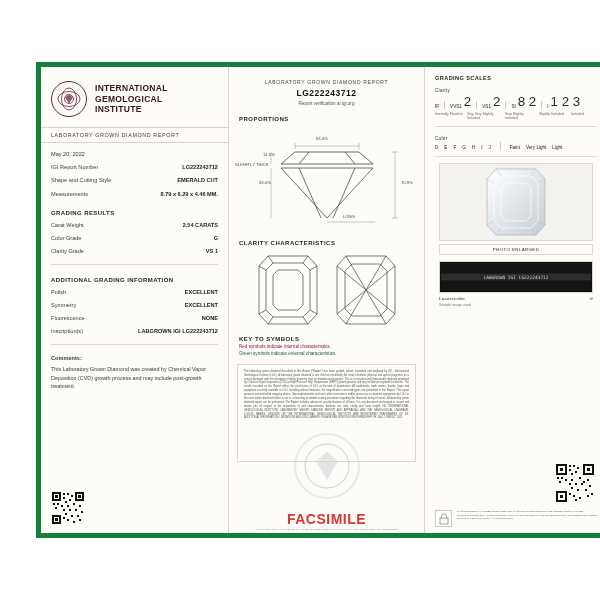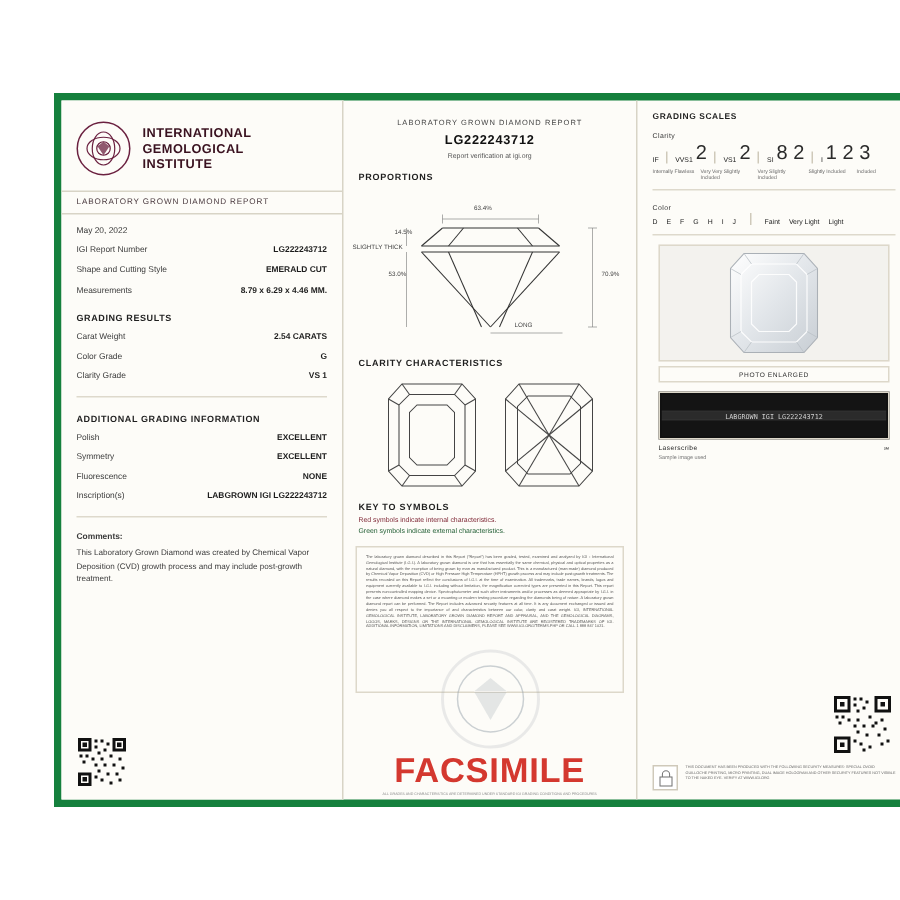--- a/index.html
+++ b/index.html
@@ -198,21 +198,21 @@
     height: 86px;
     overflow: hidden;
     position: relative;
   }
   .facsimile {
     position: absolute;
     left: 0;
     right: 0;
     bottom: 6px;
     text-align: center;
-    font-size: 23px;
+    font-size: 14px;
     font-weight: bold;
     letter-spacing: .5px;
     color: #d4382f;
   }
   .watermark {
     position: absolute;
     left: 50%;
     bottom: 34px;
     transform: translateX(-50%);
     width: 62px;

